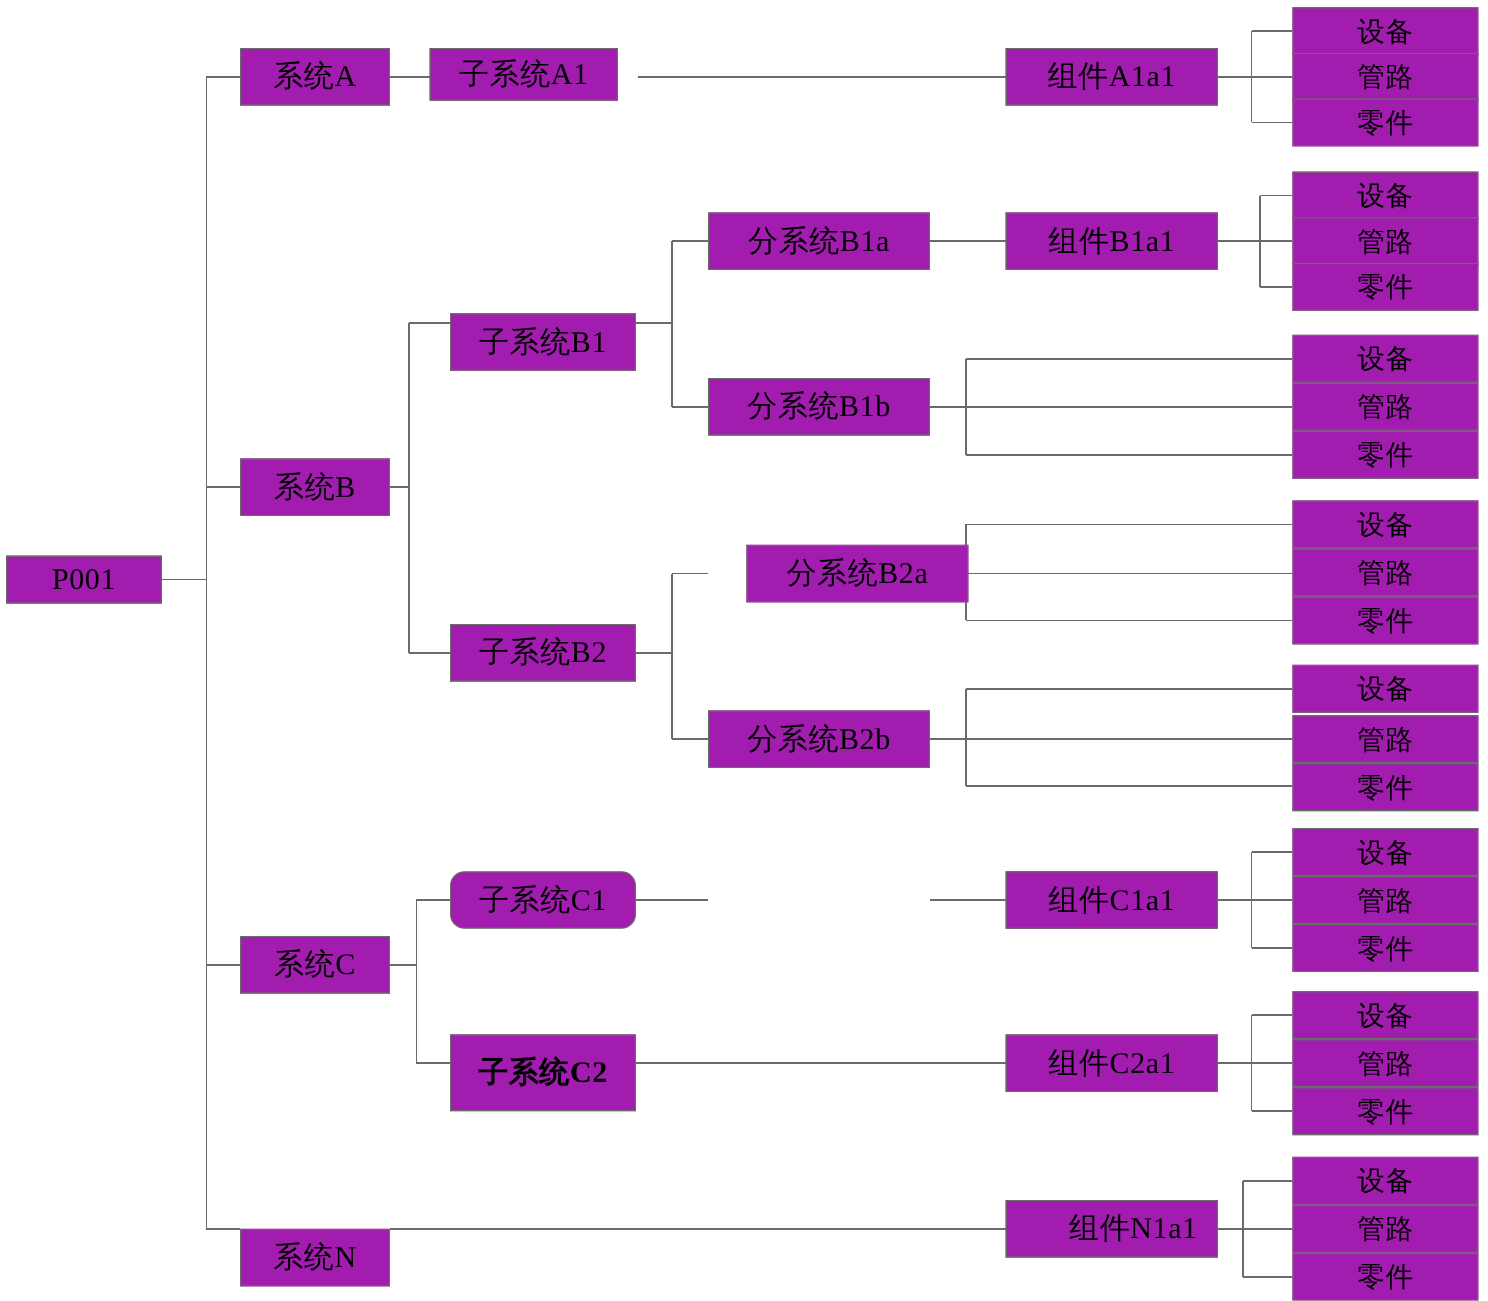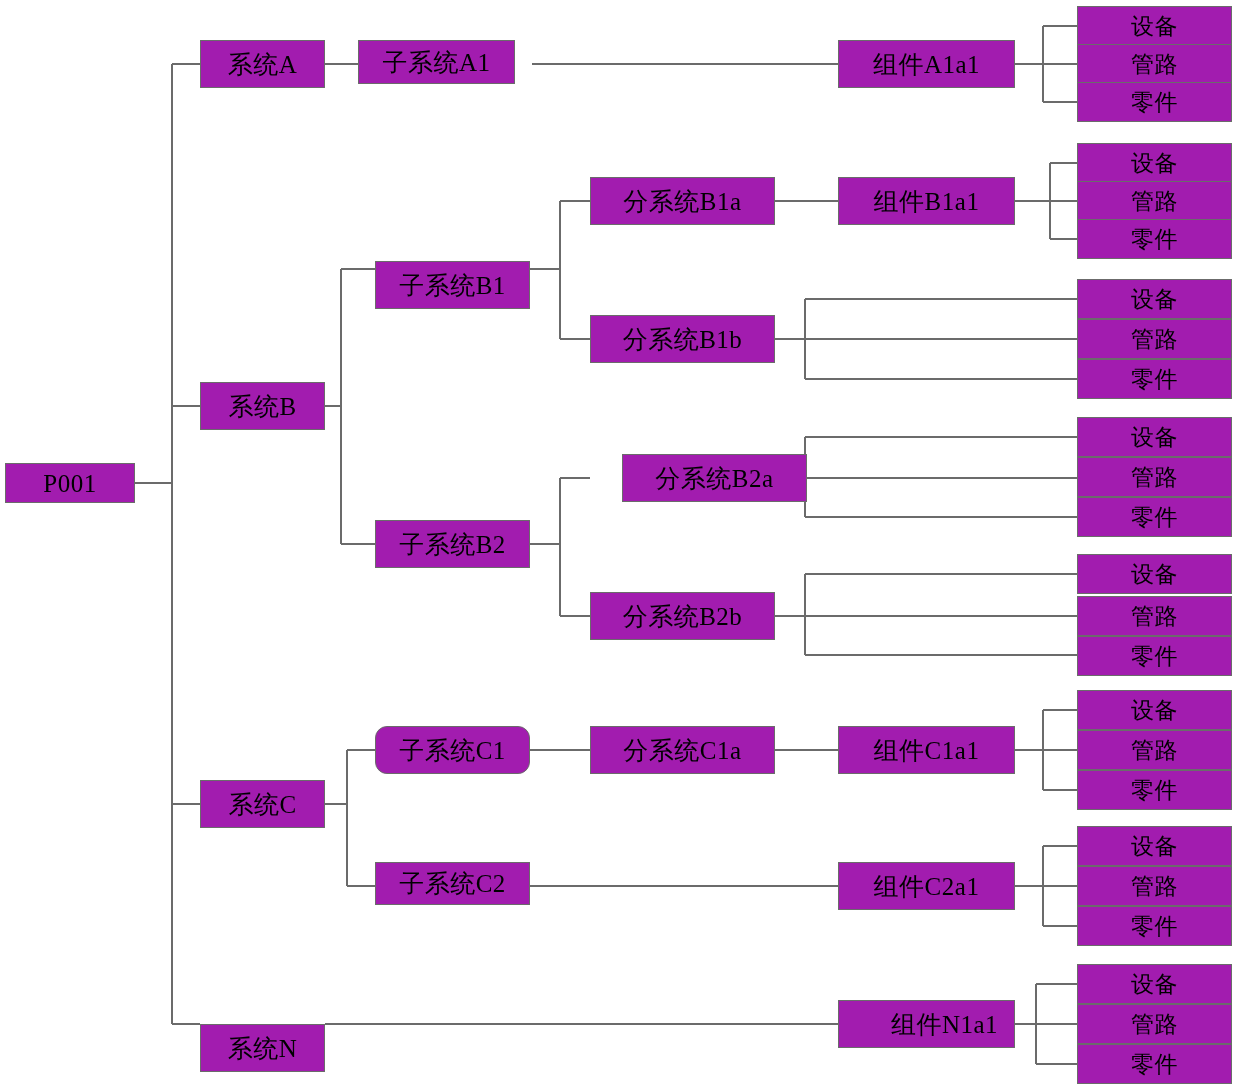--- a/index.html
+++ b/index.html
@@ -181,23 +181,22 @@
   <div class="node leaf" style="left:1077px;top:417px;width:155px;height:40px;">设备</div>
   <div class="node leaf" style="left:1077px;top:457px;width:155px;height:40px;">管路</div>
   <div class="node leaf" style="left:1077px;top:497px;width:155px;height:40px;">零件</div>
 
   <div class="node leaf" style="left:1077px;top:554px;width:155px;height:40px;">设备</div>
   <div class="node leaf" style="left:1077px;top:596px;width:155px;height:40px;">管路</div>
   <div class="node leaf" style="left:1077px;top:636px;width:155px;height:40px;">零件</div>
 
   <div class="node inner" style="left:200px;top:780px;width:125px;height:48px;">系统C</div>
   <div class="node inner" style="left:375px;top:726px;width:155px;height:48px;border-radius:12px;">子系统C1</div>
-  <div class="node inner" style="left:590px;top:726px;width:185px;height:48px;">分系统C1a</div>
   <div class="node inner" style="left:838px;top:726px;width:177px;height:48px;">组件C1a1</div>
-  <div class="node inner" style="left:375px;top:862px;width:155px;height:43px;">子系统C2</div>
+  <div class="node inner" style="left:375px;top:862px;width:155px;height:64px;font-weight:bold;">子系统C2</div>
   <div class="node inner" style="left:838px;top:862px;width:177px;height:48px;">组件C2a1</div>
 
   <div class="node leaf" style="left:1077px;top:690px;width:155px;height:40px;">设备</div>
   <div class="node leaf" style="left:1077px;top:730px;width:155px;height:40px;">管路</div>
   <div class="node leaf" style="left:1077px;top:770px;width:155px;height:40px;">零件</div>
 
   <div class="node leaf" style="left:1077px;top:826px;width:155px;height:40px;">设备</div>
   <div class="node leaf" style="left:1077px;top:866px;width:155px;height:40px;">管路</div>
   <div class="node leaf" style="left:1077px;top:906px;width:155px;height:40px;">零件</div>
 

